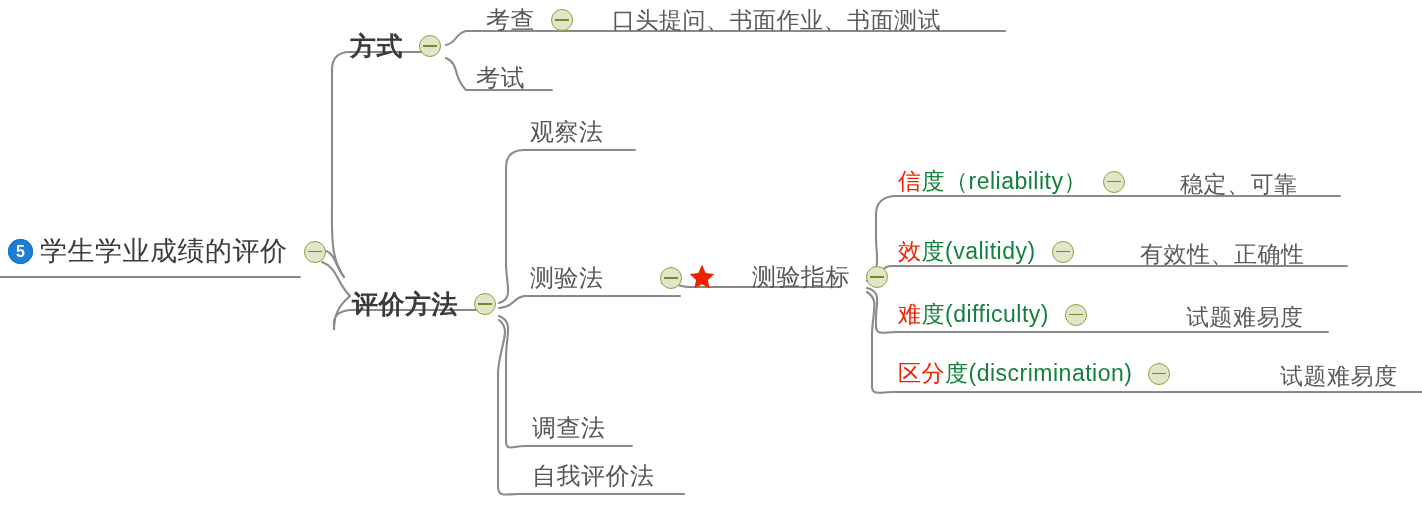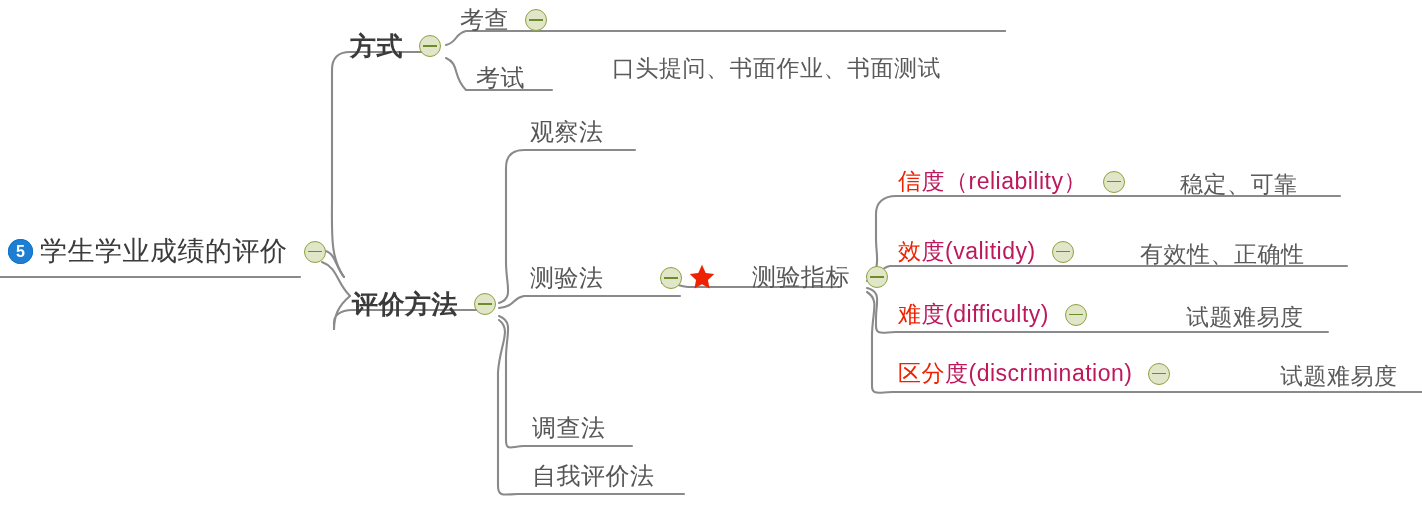--- a/index.html
+++ b/index.html
@@ -54,21 +54,21 @@
     margin-left: 28px;
   }
   .leaf .label {
     font-size: 23px;
     color: #5a5a5a;
   }
   .red {
     color: #ee2200;
   }
   .en {
-    color: #be185d;
+    color: #15803d;
   }
   .badge-five {
     width: 25px;
     height: 25px;
     border-radius: 50%;
     background: #1c7fd4;
     color: #ffffff;
     font-size: 16px;
     font-weight: bold;
     display: flex;
@@ -147,26 +147,26 @@
     <span class="badge-five">5</span>
     <span class="label">学生学业成绩的评价</span>
     <span class="toggle tg-spaced-l"></span>
   </div>
 
   <div class="node lvl1" style="left:350px; top:33px;">
     <span class="label">方式</span>
     <span class="toggle tg-spaced-l"></span>
   </div>
 
-  <div class="node lvl2" style="left:460px; top:8px;">
+  <div class="node lvl2" style="left:486px; top:8px;">
     <span class="label">考查</span>
     <span class="toggle tg-spaced-l"></span>
   </div>
 
-  <div class="node leaf" style="left:612px; top:9px;margin-top:48px;">
+  <div class="node leaf" style="left:612px; top:9px;">
     <span class="label">口头提问、书面作业、书面测试</span>
   </div>
 
   <div class="node lvl2" style="left:476px; top:66px;">
     <span class="label">考试</span>
   </div>
 
   <div class="node lvl1" style="left:352px; top:291px;">
     <span class="label">评价方法</span>
     <span class="toggle tg-spaced-l"></span>

